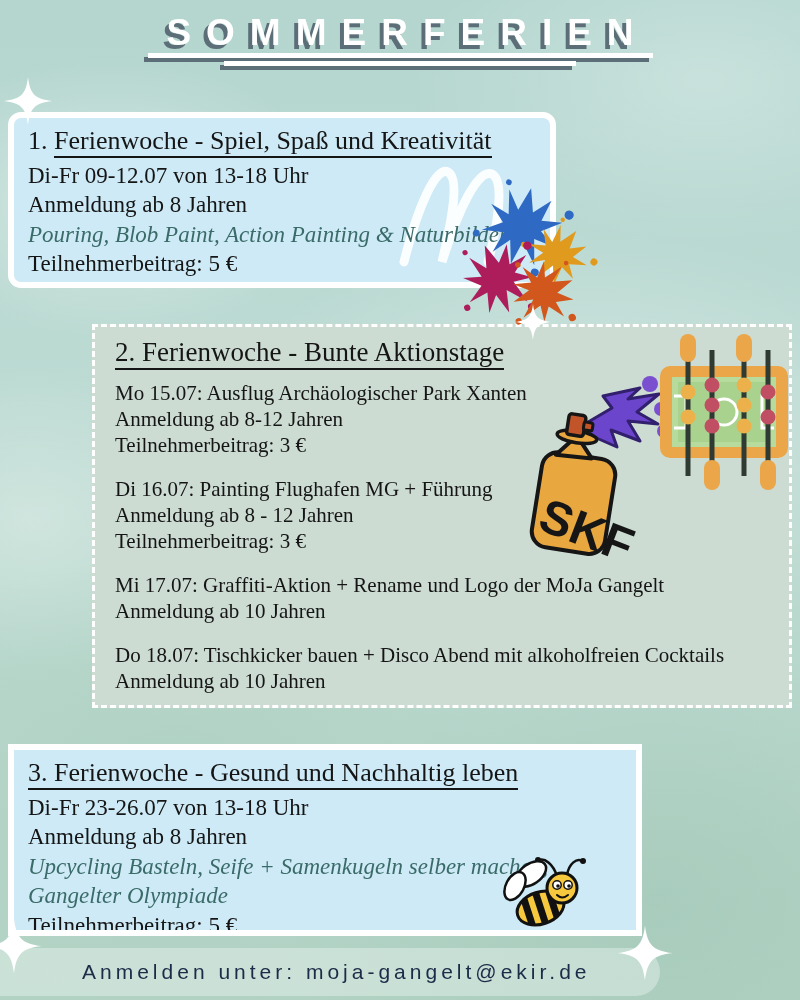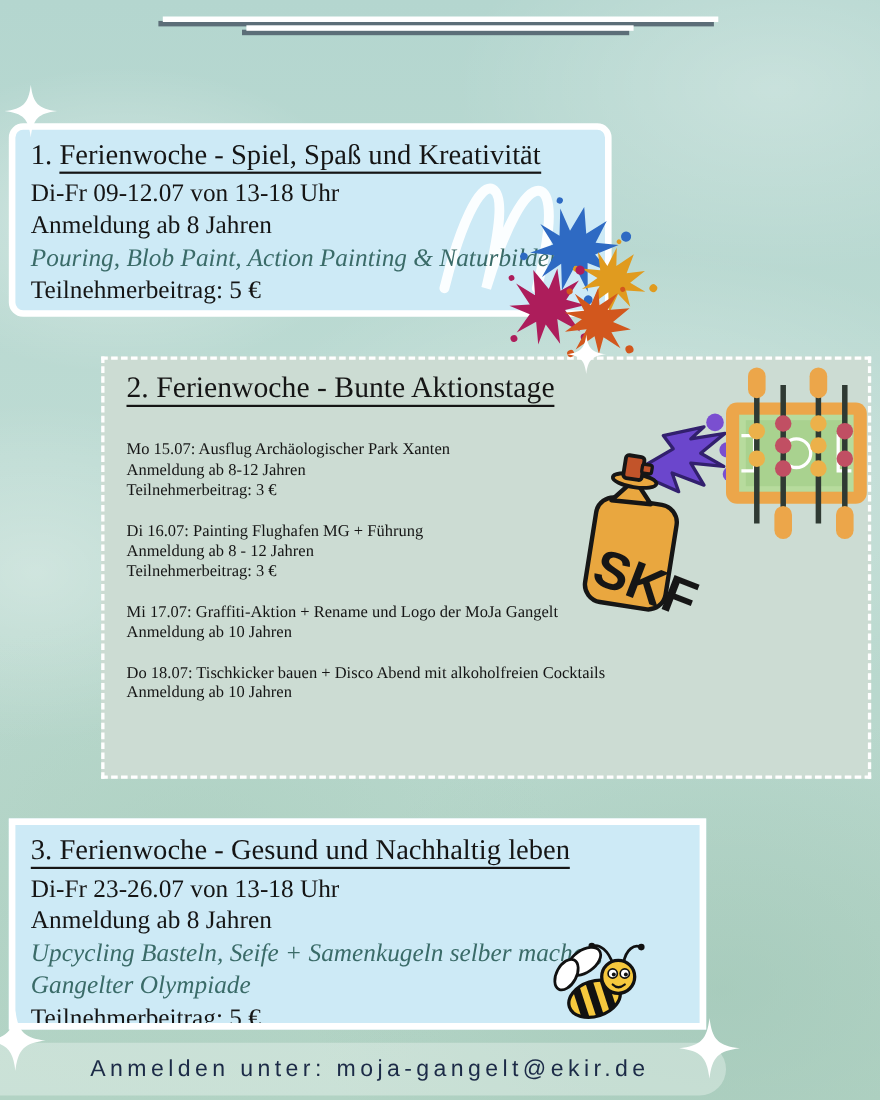--- a/index.html
+++ b/index.html
@@ -34,24 +34,24 @@
   .u1{width:505px;}
   .u2{width:352px;}
   
   .card{position:absolute;box-sizing:border-box;overflow:hidden;color:#151515;}
   .card-solid{border:6px solid #ffffff;background:#cdeaf6;}
   .card-dashed{border:3px dashed #ffffff;background:#ccdcd3;}
   .card1{left:8px;top:112px;width:548px;height:176px;padding:8px 14px;border-radius:13px;}
   .card2{left:92px;top:324px;width:700px;height:384px;padding:10px 20px;}
   .card3{left:8px;top:744px;width:634px;height:192px;padding:8px 14px;}
   .card-heading{font-size:26px;margin-bottom:5px;white-space:nowrap;}
-  .card2 .card-heading{font-size:27px;margin-bottom:32px;}
+  .card2 .card-heading{font-size:27px;margin-bottom:12px;}
   .underlined{border-bottom:2.5px solid #151515;padding-bottom:1px;}
   .body-lines{position:relative;z-index:1;font-size:23px;line-height:1.28;}
-  .card2 .body-lines{font-size:15px;line-height:1.24;}
+  .card2 .body-lines{font-size:21px;line-height:1.24;}
   .line{display:block;white-space:nowrap;}
   .accent{font-style:italic;color:#3a6b68;}
   .block{margin-bottom:18px;}
   .block:last-child{margin-bottom:0;}
   
   .m-watermark{position:absolute;right:4px;top:40px;z-index:0;}
   
   .footer-band{
     position:absolute;left:-28px;top:948px;width:688px;height:48px;
     border-radius:26px;background:rgba(255,255,255,0.32);
@@ -64,20 +64,21 @@
   }
   
   .overlay{position:absolute;left:0;top:0;z-index:5;pointer-events:none;}
 </style>
 </head>
 <body>
 
 <div class="page">
 
   <div class="title">
+    <div class="title-line1">SOMMERFERIEN</div>
     <div class="title-underline u1"></div>
     <div class="title-underline u2"></div>
   </div>
 
   <div class="card card-solid card1">
     <svg class="m-watermark" width="150" height="110" viewBox="0 0 150 110">
       <path d="M8,104 C22,48 40,8 52,14 C66,22 52,78 46,104 C62,52 82,10 96,16 C110,23 100,74 92,104" stroke="#ffffff" stroke-width="9" fill="none" stroke-linecap="round" opacity="0.92"></path>
     </svg>
     <div class="card-heading"><span>1.</span> <span class="underlined">Ferienwoche - Spiel, Spaß und Kreativität</span></div>
     <div class="body-lines">

